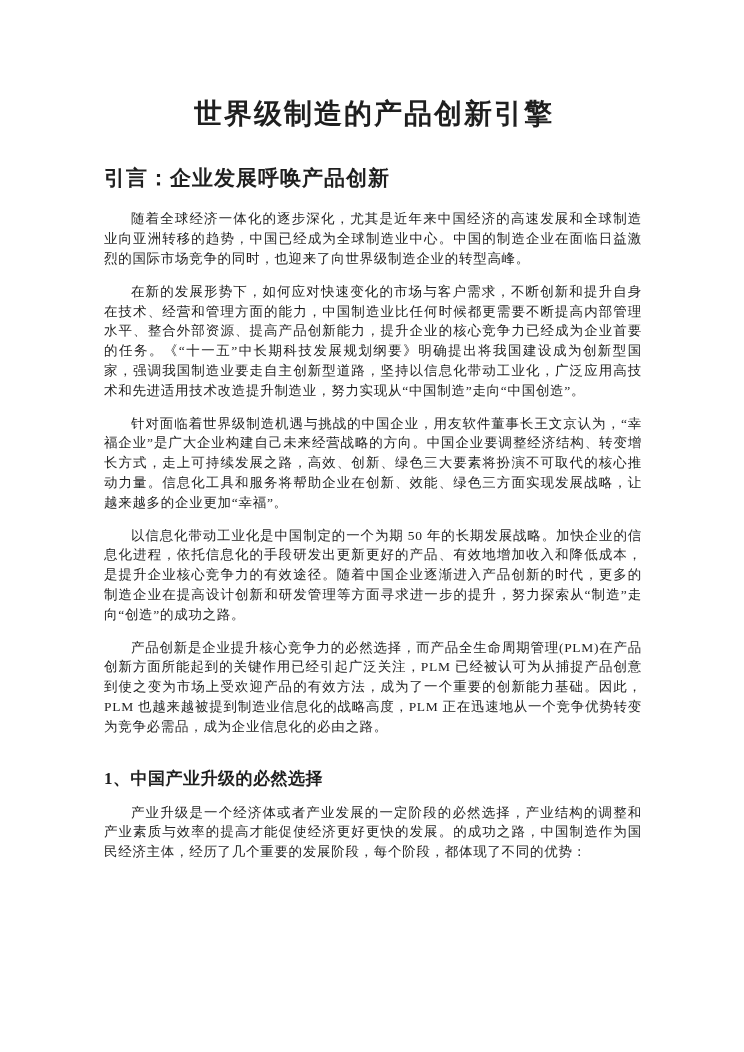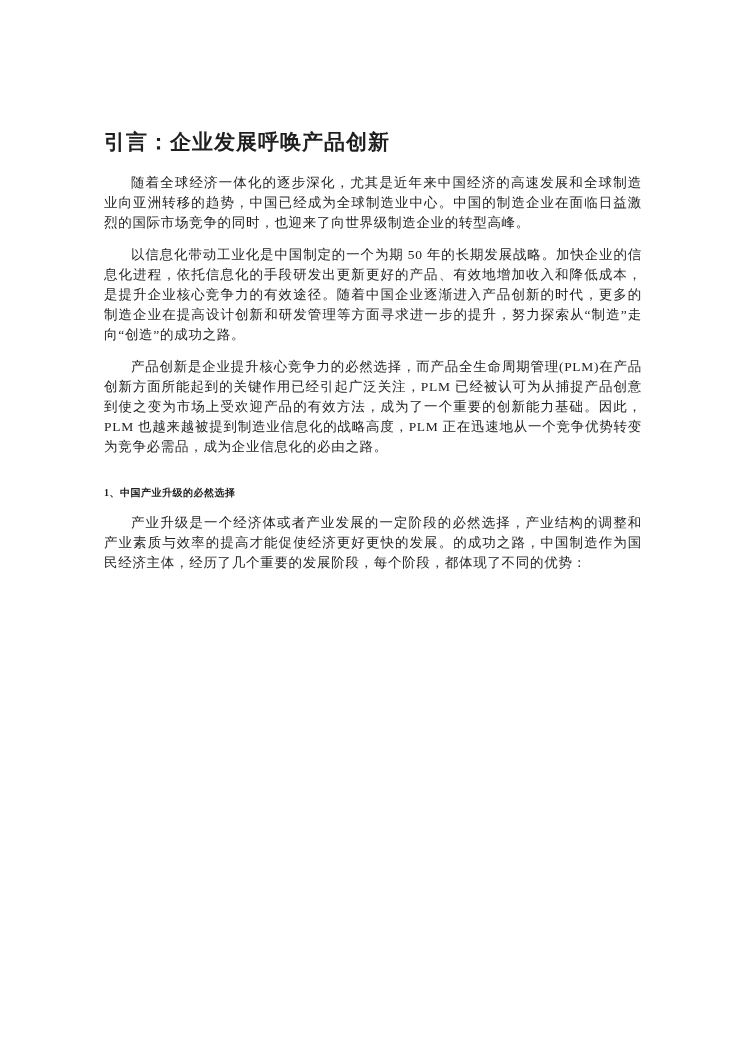--- a/index.html
+++ b/index.html
@@ -52,38 +52,41 @@
     margin-top: 17px;
   }
   .h-chapter {
     margin: 40px 0 0 0;
     font-size: 21px;
     font-weight: bold;
     letter-spacing: 1px;
   }
   .h-sub {
     margin: 30px 0 0 0;
-    font-size: 10px;
+    font-size: 17px;
     font-weight: bold;
     letter-spacing: 0.5px;
   }
 </style>
 </head>
 <body>
 
 <div class="page">
   <div class="content">
 
+    <h1 class="doc-title">世界级制造的产品创新引擎</h1>
 
 
     <h2 class="h-intro">引言：企业发展呼唤产品创新</h2>
 
     <p class="body-par first-par">随着全球经济一体化的逐步深化，尤其是近年来中国经济的高速发展和全球制造业向亚洲转移的趋势，中国已经成为全球制造业中心。中国的制造企业在面临日益激烈的国际市场竞争的同时，也迎来了向世界级制造企业的转型高峰。</p>
 
+    <p class="body-par">在新的发展形势下，如何应对快速变化的市场与客户需求，不断创新和提升自身在技术、经营和管理方面的能力，中国制造业比任何时候都更需要不断提高内部管理水平、整合外部资源、提高产品创新能力，提升企业的核心竞争力已经成为企业首要的任务。《“十一五”中长期科技发展规划纲要》明确提出将我国建设成为创新型国家，强调我国制造业要走自主创新型道路，坚持以信息化带动工业化，广泛应用高技术和先进适用技术改造提升制造业，努力实现从“中国制造”走向“中国创造”。</p>
 
+    <p class="body-par">针对面临着世界级制造机遇与挑战的中国企业，用友软件董事长王文京认为，“幸福企业”是广大企业构建自己未来经营战略的方向。中国企业要调整经济结构、转变增长方式，走上可持续发展之路，高效、创新、绿色三大要素将扮演不可取代的核心推动力量。信息化工具和服务将帮助企业在创新、效能、绿色三方面实现发展战略，让越来越多的企业更加“幸福”。</p>
 
     <p class="body-par">以信息化带动工业化是中国制定的一个为期 50 年的长期发展战略。加快企业的信息化进程，依托信息化的手段研发出更新更好的产品、有效地增加收入和降低成本，是提升企业核心竞争力的有效途径。随着中国企业逐渐进入产品创新的时代，更多的制造企业在提高设计创新和研发管理等方面寻求进一步的提升，努力探索从“制造”走向“创造”的成功之路。</p>
 
     <p class="body-par">产品创新是企业提升核心竞争力的必然选择，而产品全生命周期管理(PLM)在产品创新方面所能起到的关键作用已经引起广泛关注，PLM 已经被认可为从捕捉产品创意到使之变为市场上受欢迎产品的有效方法，成为了一个重要的创新能力基础。因此，PLM 也越来越被提到制造业信息化的战略高度，PLM 正在迅速地从一个竞争优势转变为竞争必需品，成为企业信息化的必由之路。</p>
 
 
     <h3 class="h-sub">1、中国产业升级的必然选择</h3>
 
     <p class="body-par">产业升级是一个经济体或者产业发展的一定阶段的必然选择，产业结构的调整和产业素质与效率的提高才能促使经济更好更快的发展。的成功之路，中国制造作为国民经济主体，经历了几个重要的发展阶段，每个阶段，都体现了不同的优势：</p>
 

